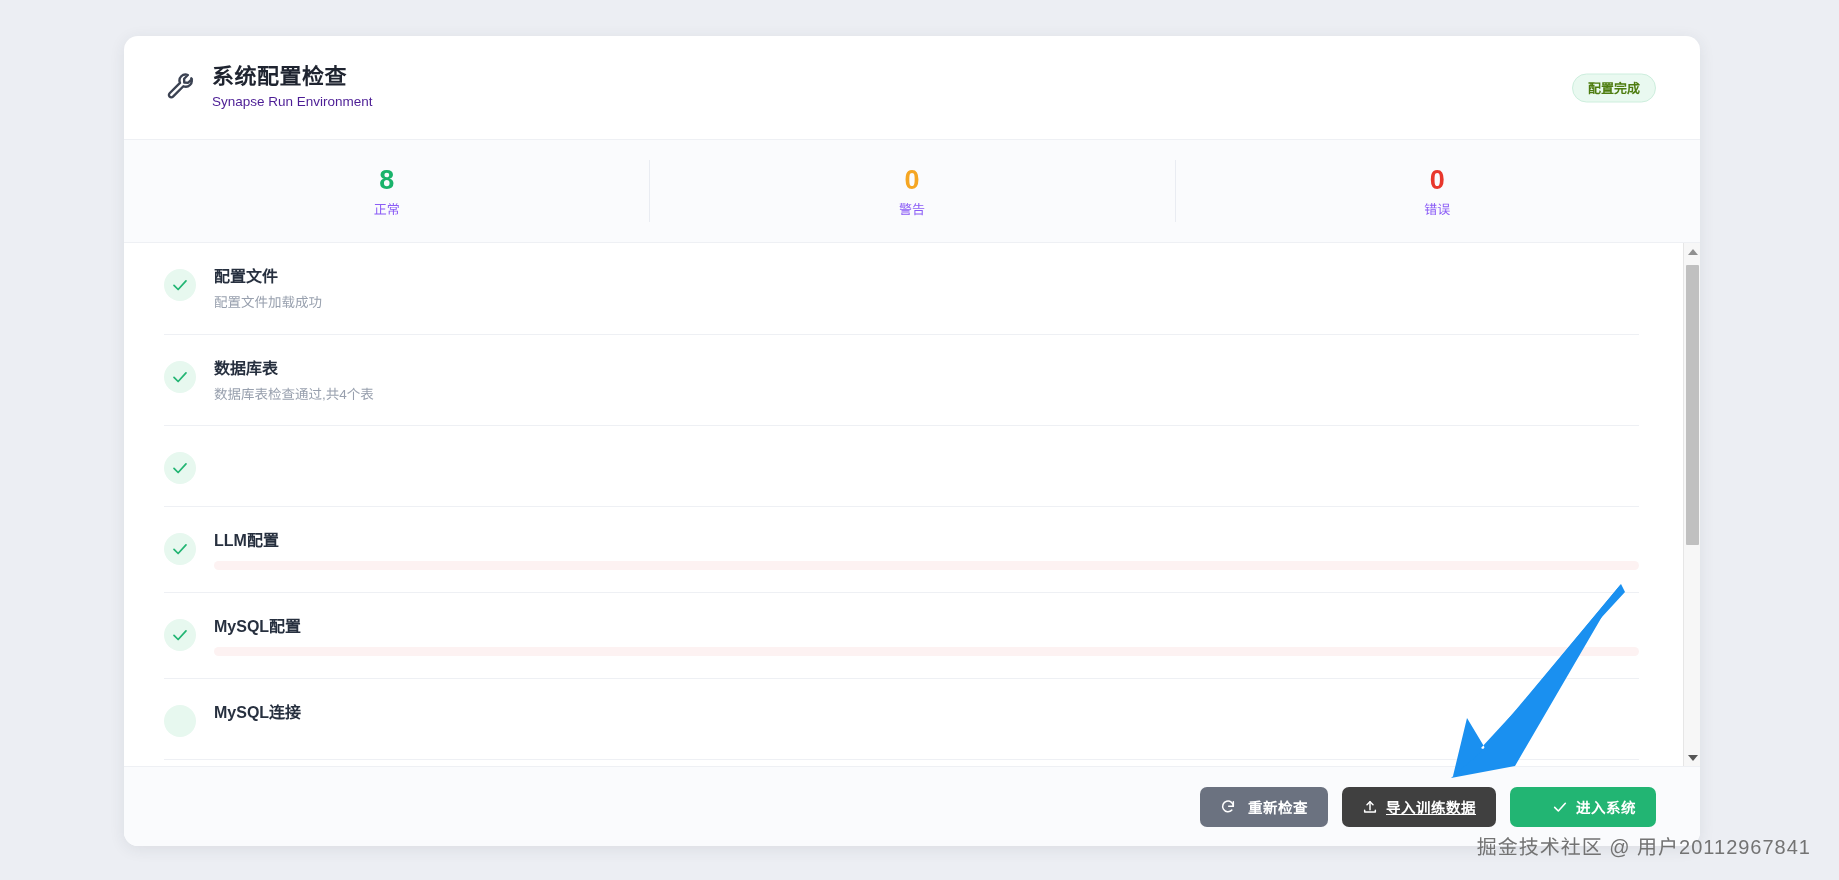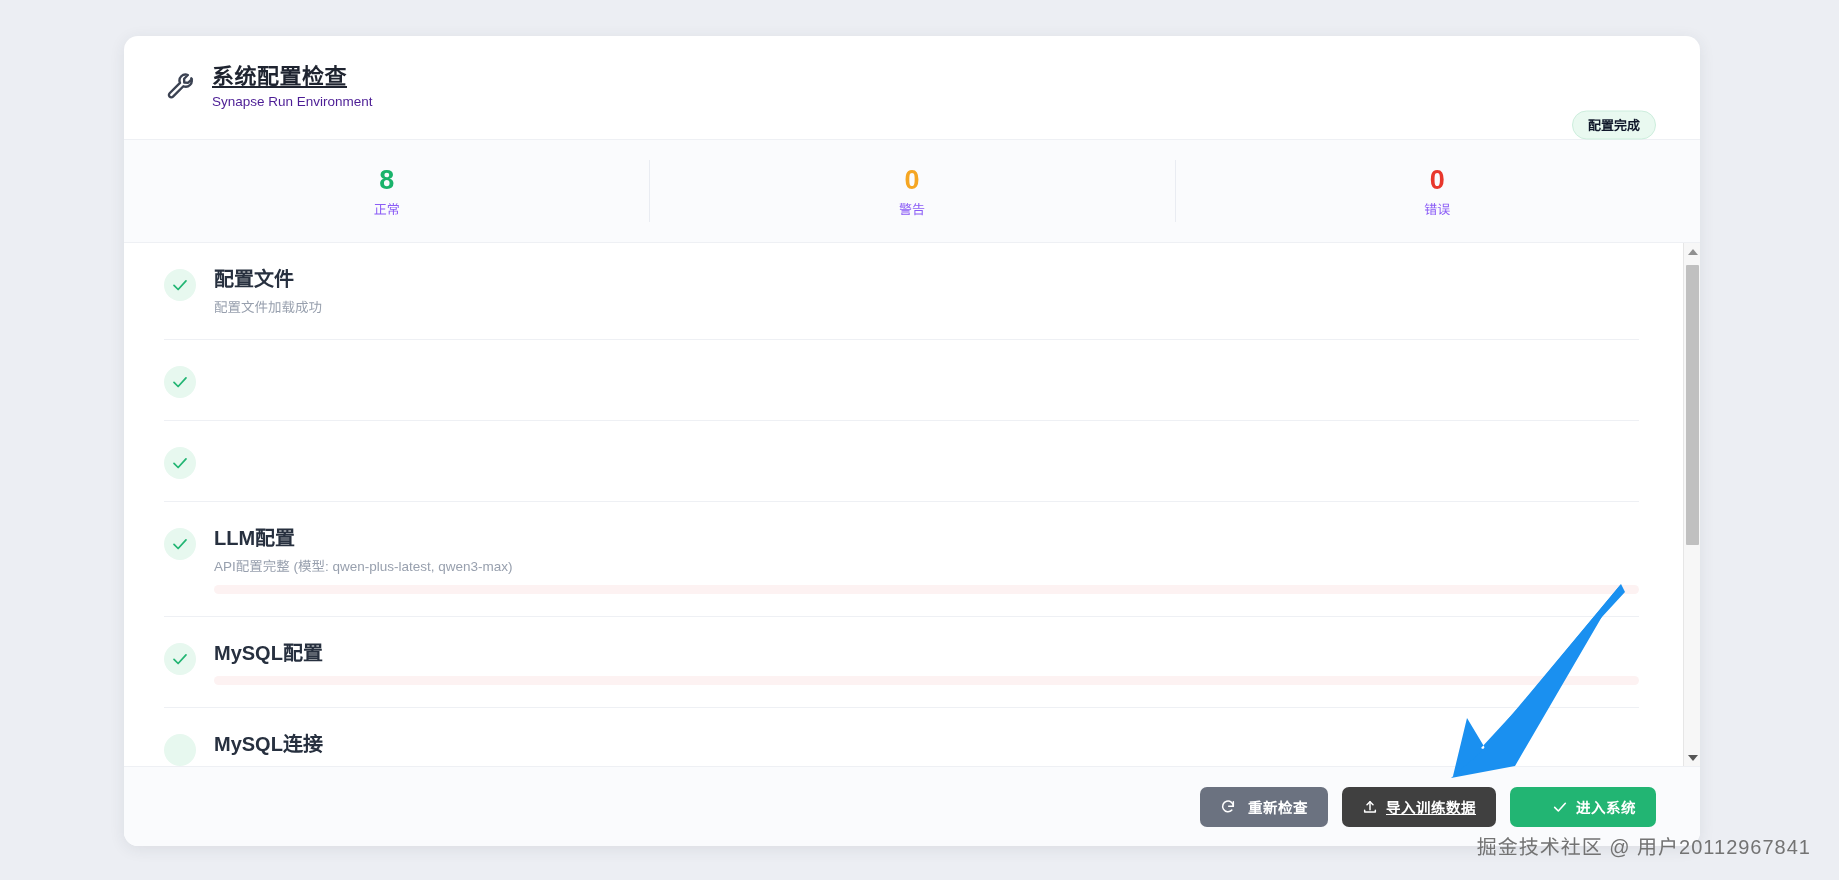--- a/index.html
+++ b/index.html
@@ -43,21 +43,21 @@
   .wrench-icon {
     width: 34px; height: 34px;
     display: flex; align-items: center; justify-content: center;
     color: #3b4252;
     flex: 0 0 34px;
   }
   .wrench-icon svg { width: 30px; height: 30px; display: block; }
   .title-block { display: flex; flex-direction: column; gap: 5px; }
   .page-title {
     font-size: 22px; font-weight: 700; color: #1f2430;
-    letter-spacing: .5px; line-height: 1.1; text-decoration: underline;
+    letter-spacing: .5px; line-height: 1.1;
   }
   .page-subtitle {
     font-size: 13.5px; color: #4c1d95; line-height: 1.1;
   }
   .status-badge {
     position: absolute;
     right: 44px; top: 50%;
     transform: translateY(-50%);
     background: #e9f9f0;
     color: #2bb673;
@@ -119,21 +119,21 @@
     flex: 0 0 32px;
     width: 32px; height: 32px;
     border-radius: 50%;
     background: #e7f8ef;
     display: flex; align-items: center; justify-content: center;
     margin-top: 2px;
   }
   .check-icon svg { width: 18px; height: 18px; display: block; }
   .check-body { flex: 1 1 auto; min-width: 0; }
   .check-name {
-    font-size: 20px; font-weight: 700; color: #27303f;
+    font-size: 16px; font-weight: 700; color: #27303f;
     line-height: 1.25; margin-bottom: 7px;
   }
   .check-desc {
     font-size: 13.5px; color: #98a0ae; line-height: 1.3;
   }
   .detail-bar {
     margin-top: 10px;
     height: 9px;
     border-radius: 5px;
     background: #fdf2f2;
@@ -234,21 +234,21 @@
         <span class="wrench-icon">
           <svg viewBox="0 0 24 24" fill="none" stroke="currentColor" stroke-width="1.9" stroke-linecap="round" stroke-linejoin="round">
             <path d="M20.2 4.3a4.8 4.8 0 0 1-6.3 6.3L5.6 18.9a1.9 1.9 0 1 1-2.7-2.7l8.3-8.3a4.8 4.8 0 0 1 6.3-6.3l-3 3 .1 3.1 3.1.1 3-3z"></path>
           </svg>
         </span>
         <div class="title-block">
           <div class="page-title">系统配置检查</div>
           <div class="page-subtitle">Synapse Run Environment</div>
         </div>
       </div>
-      <div class="status-badge" style="color: #0f172a; margin-top: 37px;">配置完成</div>
+      <div class="status-badge" style="color: #4d7c0f;">配置完成</div>
     </div>
 
     <div class="stats">
       <div class="stat">
         <div class="stat-value" style="color: rgb(25, 179, 107);">8</div>
         <div class="stat-label">正常</div>
       </div>
       <div class="stat">
         <div class="stat-value" style="color: rgb(245, 166, 35);">0</div>
         <div class="stat-label">警告</div>
@@ -271,37 +271,40 @@
               <div class="check-name">配置文件</div>
               <div class="check-desc">配置文件加载成功</div>
             </div>
           </div>
           <div class="check-item">
             <div class="check-icon">
               <svg viewBox="0 0 24 24" fill="none" stroke="#22b573" stroke-width="2.3" stroke-linecap="round" stroke-linejoin="round">
                 <path d="M4 12.5 9.5 18 20 6.5"></path>
               </svg>
             </div>
+            <div class="check-body">
+              <div class="check-name">数据库表</div>
+              <div class="check-desc">数据库表检查通过,共4个表</div>
+            </div>
           </div>
           <div class="check-item">
             <div class="check-icon">
               <svg viewBox="0 0 24 24" fill="none" stroke="#22b573" stroke-width="2.3" stroke-linecap="round" stroke-linejoin="round">
                 <path d="M4 12.5 9.5 18 20 6.5"></path>
               </svg>
             </div>
           </div>
           <div class="check-item">
             <div class="check-icon">
               <svg viewBox="0 0 24 24" fill="none" stroke="#22b573" stroke-width="2.3" stroke-linecap="round" stroke-linejoin="round">
                 <path d="M4 12.5 9.5 18 20 6.5"></path>
               </svg>
             </div>
             <div class="check-body">
               <div class="check-name">LLM配置</div>
-              <div class="check-desc">API配置完整 (模型: qwen-plus-latest, qwen3-max)</div>
               <div class="detail-bar"></div>
             </div>
           </div>
           <div class="check-item">
             <div class="check-icon">
               <svg viewBox="0 0 24 24" fill="none" stroke="#22b573" stroke-width="2.3" stroke-linecap="round" stroke-linejoin="round">
                 <path d="M4 12.5 9.5 18 20 6.5"></path>
               </svg>
             </div>
             <div class="check-body">

